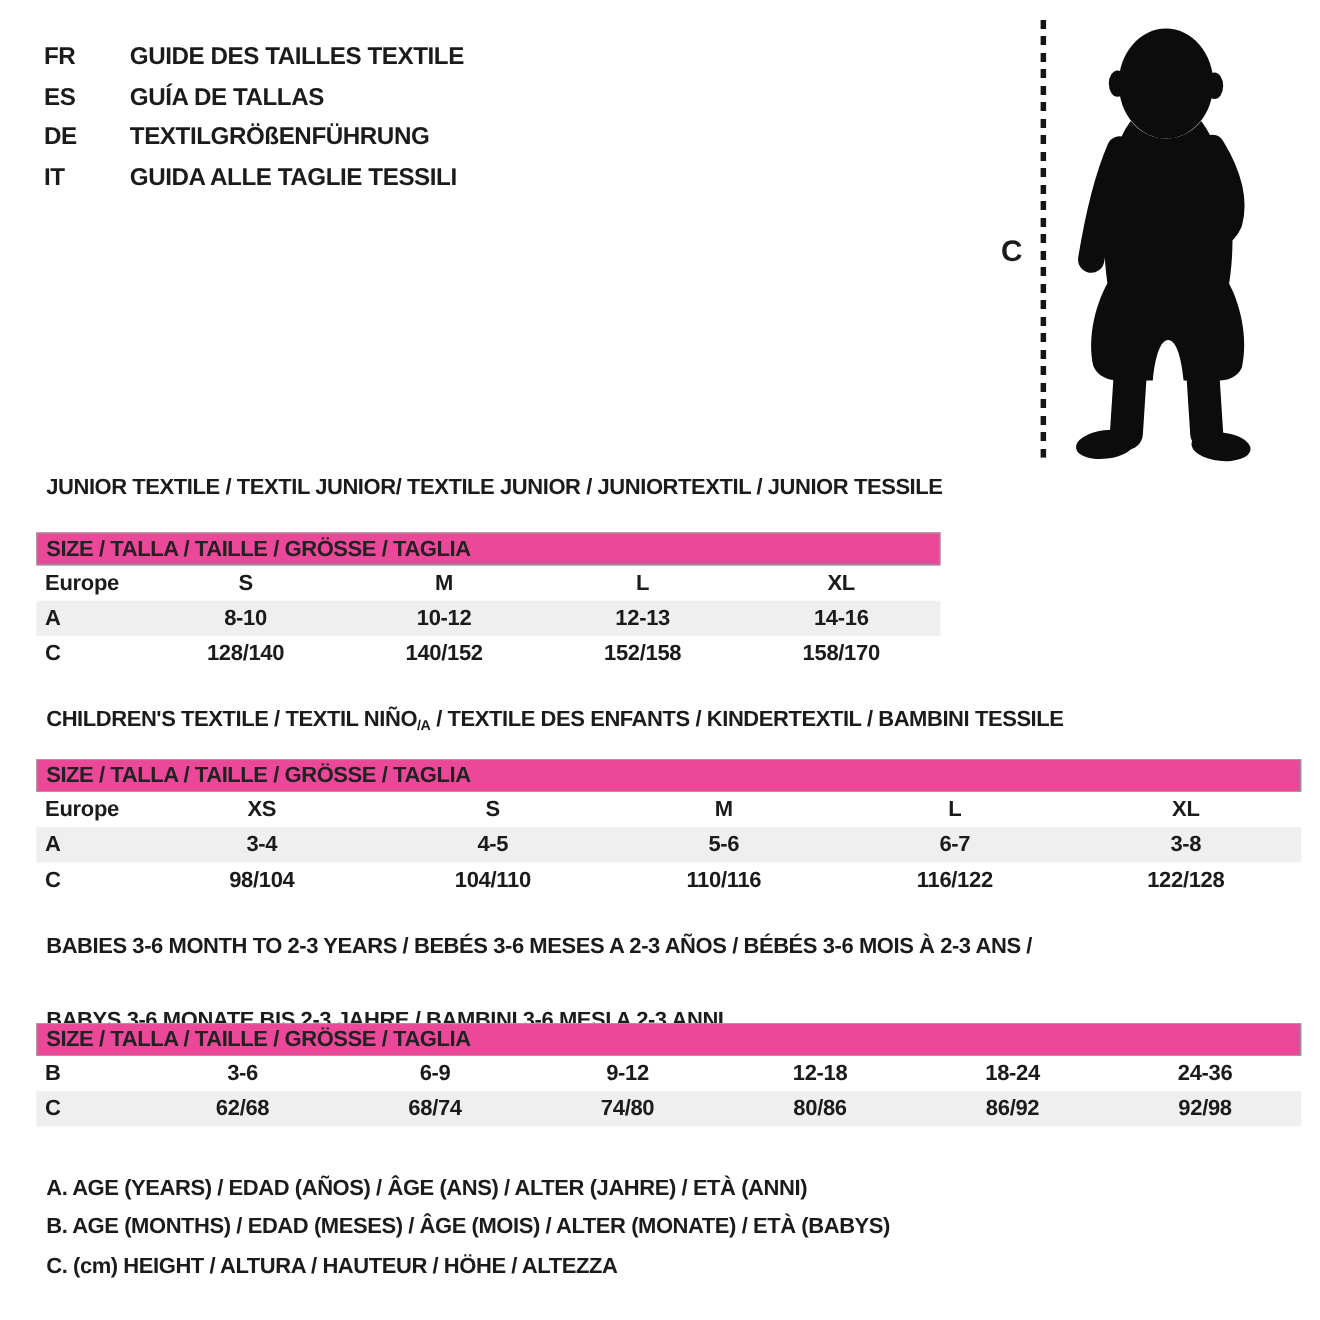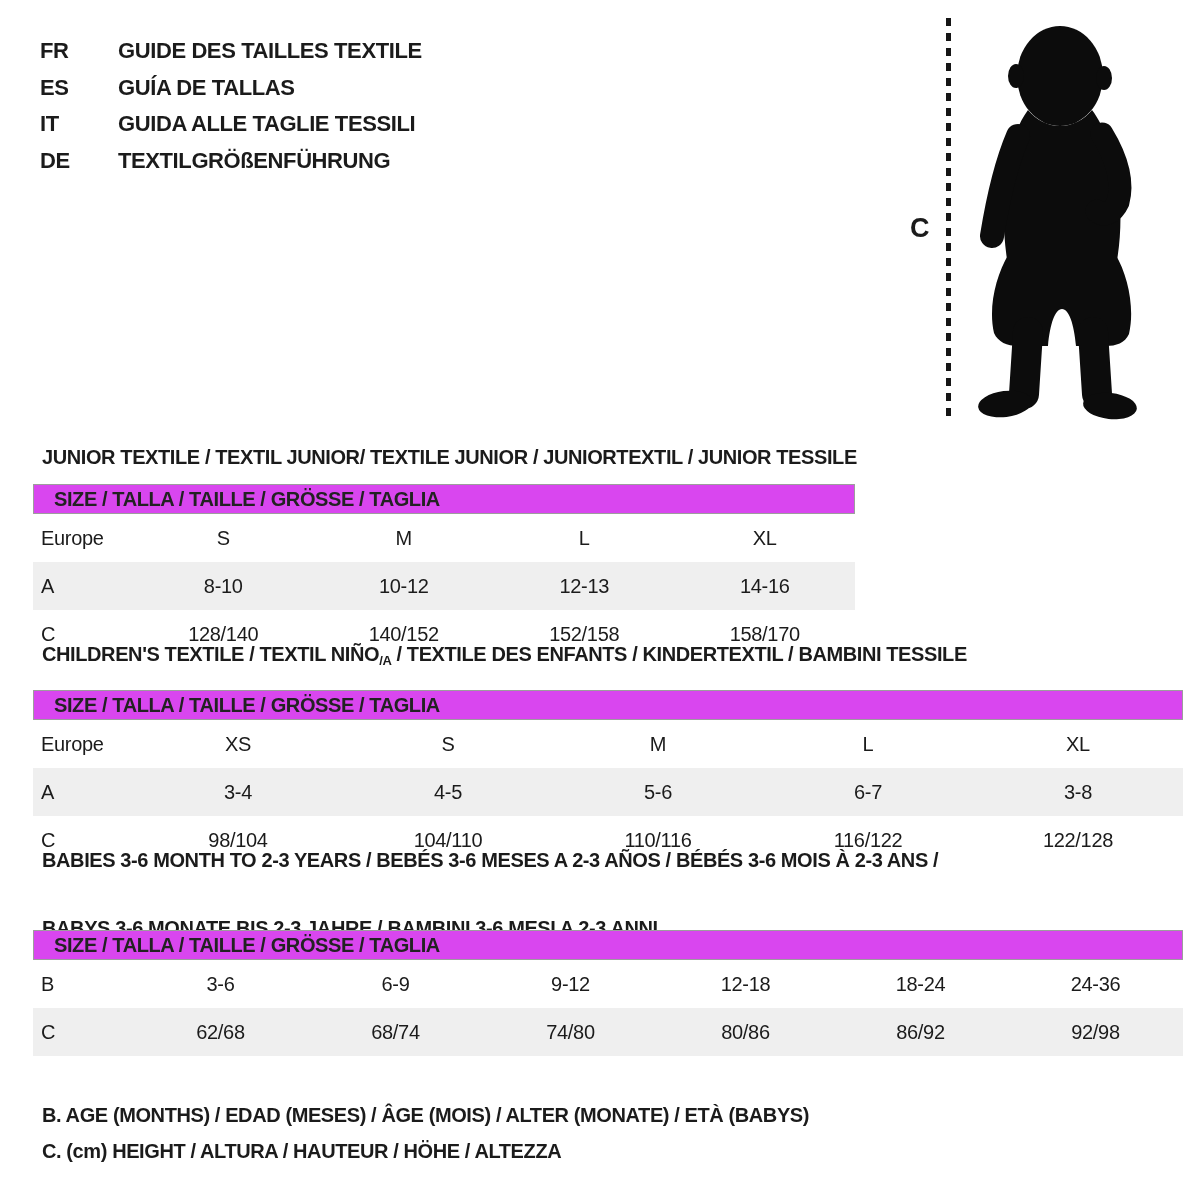--- a/index.html
+++ b/index.html
@@ -20,24 +20,24 @@
 
   
   .sec-heading{position:absolute;left:42px;margin:0;font-size:20px;font-weight:bold;
                letter-spacing:-0.4px;white-space:pre;line-height:22px;}
   .sec-heading sub{font-size:13px;vertical-align:-4px;}
 
   
   .size-table{position:absolute;left:33px;}
   .junior{width:822px;}
   .wide{width:1150px;}
-  .bar{height:30px;box-sizing:border-box;border:1px solid #9d9d9d;background:#d946ef;
-       font-size:20px;font-weight:bold;letter-spacing:-0.4px;padding-left:20px;
+  .bar{height:30px;box-sizing:border-box;border:1px solid #9d9d9d;background:#ec4899;
+       font-size:20px;font-weight:bold;letter-spacing:-0.4px;padding-left:8px;
        line-height:28px;color:#222;}
-  .trow{display:grid;height:48px;align-items:center;font-size:20px;font-weight:normal;
+  .trow{display:grid;height:32px;align-items:center;font-size:20px;font-weight:bold;
         letter-spacing:-0.3px;}
   .junior .trow{grid-template-columns:100px repeat(4,1fr);}
   .cols5 .trow{grid-template-columns:100px repeat(5,1fr);}
   .cols6 .trow{grid-template-columns:100px repeat(6,1fr);}
   .trow .lbl{padding-left:8px;}
   .trow .val{text-align:center;}
   .shaded{background:#efefef;}
 
   
   .footnote{position:absolute;left:42px;font-size:20px;font-weight:bold;
@@ -51,26 +51,26 @@
   <div class="lang-block">
     <div class="lang-row">
       <span class="lang-code">FR</span>
       <span class="lang-label">GUIDE DES TAILLES TEXTILE</span>
     </div>
     <div class="lang-row">
       <span class="lang-code">ES</span>
       <span class="lang-label">GUÍA DE TALLAS</span>
     </div>
     <div class="lang-row">
+      <span class="lang-code">DE</span>
+      <span class="lang-label">TEXTILGRÖßENFÜHRUNG</span>
+    </div>
+    <div class="lang-row">
       <span class="lang-code">IT</span>
       <span class="lang-label">GUIDA ALLE TAGLIE TESSILI</span>
-    </div>
-    <div class="lang-row">
-      <span class="lang-code">DE</span>
-      <span class="lang-label">TEXTILGRÖßENFÜHRUNG</span>
     </div>
   </div>
 
   <div class="dash-line"></div>
   <div class="measure-c">C</div>
   <svg class="toddler" width="190" height="410" viewBox="0 0 190 410" aria-hidden="true">
     <g fill="#0c0c0c">
       <ellipse cx="102" cy="62" rx="43" ry="50"></ellipse>
       <ellipse cx="58" cy="62" rx="8" ry="12"></ellipse>
       <ellipse cx="146" cy="64" rx="8" ry="12"></ellipse>
@@ -81,21 +81,21 @@
       <path d="M52,238 L156,238 C170,260 177,294 171,320 C167,329 158,332 148,332 L118,332
                C116,310 111,295 104,295 C97,295 92,310 90,332 L60,332 C49,332 40,328 36,319
                C30,293 38,260 52,238 Z"></path>
       <path d="M70,318 L66,380" stroke="#0c0c0c" stroke-width="30" stroke-linecap="round" fill="none"></path>
       <path d="M135,318 L139,380" stroke="#0c0c0c" stroke-width="30" stroke-linecap="round" fill="none"></path>
       <ellipse cx="47" cy="390" rx="27" ry="13" transform="rotate(-7 47 390)"></ellipse>
       <ellipse cx="152" cy="392" rx="27" ry="13" transform="rotate(6 152 392)"></ellipse>
     </g>
   </svg>
 
-  <h2 class="sec-heading" style="top:446px">JUNIOR TEXTILE / TEXTIL JUNIOR/ TEXTILE JUNIOR / JUNIORTEXTIL / JUNIOR TESSILE</h2>
+  <h2 class="sec-heading" style="top:432px">JUNIOR TEXTILE / TEXTIL JUNIOR/ TEXTILE JUNIOR / JUNIORTEXTIL / JUNIOR TESSILE</h2>
   <div class="size-table junior" style="top:484px">
     <div class="bar">SIZE / TALLA / TAILLE / GRÖSSE / TAGLIA</div>
     <div class="trow">
       <div class="lbl">Europe</div>
       <div class="val">S</div>
       <div class="val">M</div>
       <div class="val">L</div>
       <div class="val">XL</div>
     </div>
     <div class="trow shaded">
@@ -160,16 +160,17 @@
       <div class="lbl">C</div>
       <div class="val">62/68</div>
       <div class="val">68/74</div>
       <div class="val">74/80</div>
       <div class="val">80/86</div>
       <div class="val">86/92</div>
       <div class="val">92/98</div>
     </div>
   </div>
 
+  <div class="footnote" style="top:1069px">A. AGE (YEARS) / EDAD (AÑOS) / ÂGE (ANS) / ALTER (JAHRE) / ETÀ (ANNI)</div>
   <div class="footnote" style="top:1104px">B. AGE (MONTHS) / EDAD (MESES) / ÂGE (MOIS) / ALTER (MONATE) / ETÀ (BABYS)</div>
   <div class="footnote" style="top:1140px">C. (cm) HEIGHT / ALTURA / HAUTEUR / HÖHE / ALTEZZA</div>
 
 </div>
 
 </body></html>

